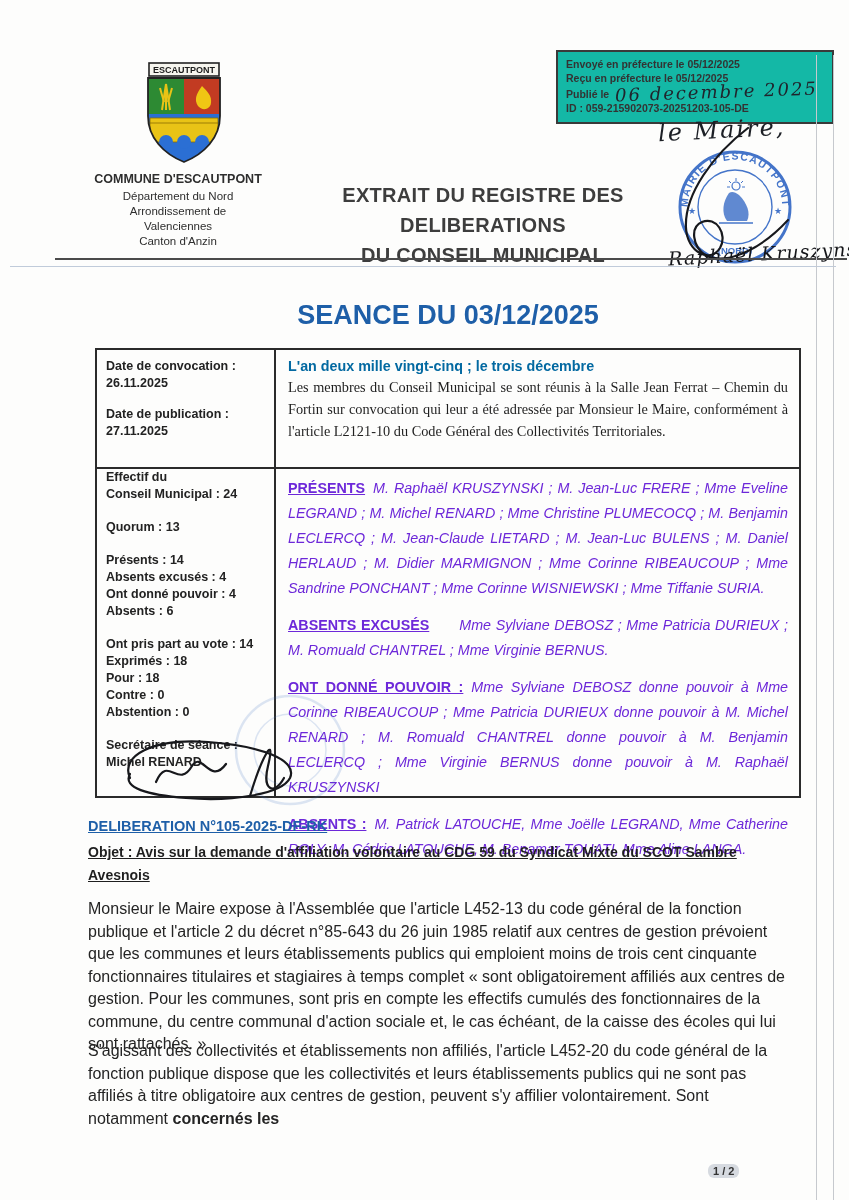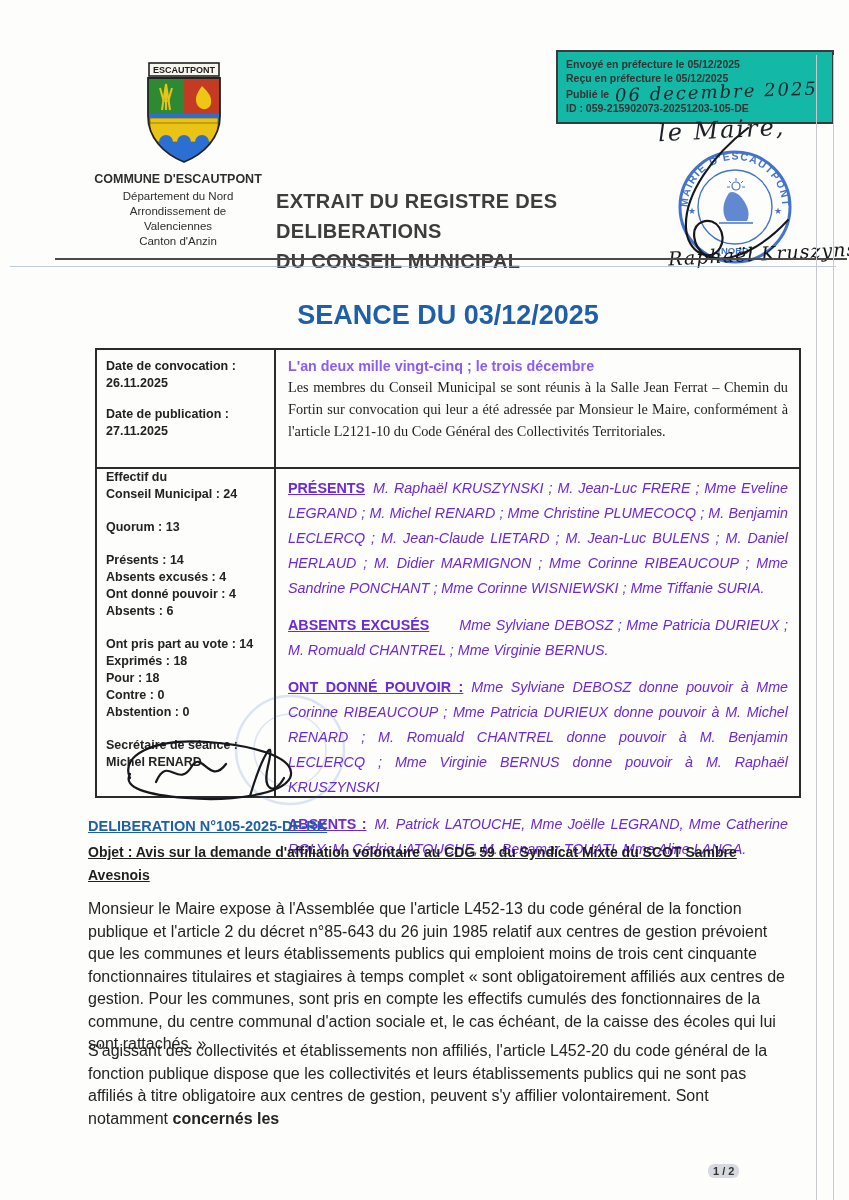--- a/index.html
+++ b/index.html
@@ -17,37 +17,37 @@
   .stamp-svg{position:absolute;left:676px;top:148px;width:118px;height:118px;opacity:.88;}
   .sig-loop{position:absolute;left:662px;top:124px;width:130px;height:152px;}
   .mayor-sig{position:absolute;left:668px;top:242px;font-size:19px;color:#15161a;transform:rotate(-3deg);
              white-space:nowrap;letter-spacing:1px;}
   
   .arms{position:absolute;left:142px;top:62px;width:84px;height:102px;}
   .commune{position:absolute;left:82px;top:172px;width:192px;text-align:center;color:#2e2e2e;}
   .commune .name{font-weight:bold;font-size:12.5px;margin-bottom:3px;}
   .commune .line{font-size:11.5px;line-height:15px;}
   
-  .extract-title{position:absolute;left:276px;top:186px;width:414px;text-align:left;
+  .extract-title{position:absolute;left:276px;top:180px;width:414px;text-align:center;
                  font-size:20px;font-weight:bold;color:#3d3d3d;line-height:30px;letter-spacing:.3px;}
   .scanline-dark{position:absolute;left:55px;top:258px;width:792px;height:2px;background:#4b4b4b;}
   .scanline-blue{position:absolute;left:10px;top:266px;width:826px;height:1px;background:#9fb0c8;opacity:.65;}
   .edge-line{position:absolute;top:55px;bottom:0;width:1px;background:#c6c9ce;}
   .seance{position:absolute;left:95px;top:300px;width:706px;text-align:center;
           font-size:27px;font-weight:bold;color:#1e5fa8;}
   
   .info-table{position:absolute;left:95px;top:348px;width:706px;height:450px;border:2px solid #2b2b2b;box-sizing:border-box;}
   .col-div{position:absolute;left:177px;top:0;bottom:0;width:2px;background:#2b2b2b;}
   .row-div{position:absolute;left:0;top:117px;width:100%;height:2px;background:#2b2b2b;}
   .cell{position:absolute;box-sizing:border-box;}
   .cell-conv{left:0;top:0;width:153px;height:117px;padding:8px 6px 0 9px;}
   .stat-line{font-weight:bold;font-size:12.5px;line-height:17px;color:#222;}
   .mt14{margin-top:14px;} .mt16{margin-top:16px;}
   .cell-opening{left:179px;top:0;width:525px;height:117px;padding:6px 13px 0 12px;}
-  .bold-line{font-weight:bold;font-size:14.3px;line-height:21px;color:#8b5cf6;}
+  .bold-line{font-weight:bold;font-size:14.3px;line-height:21px;color:#0369a1;}
   .just{font-size:14.3px;line-height:21.8px;text-align:justify;color:#1f1f1f;font-family:Liberation Serif, serif;}
   .cell-stats{left:0;top:109px;width:177px;height:404px;padding:10px 12px 0 9px;}
   .cell-sections{left:179px;top:119px;width:525px;height:329px;padding:5px 13px 0 12px;}
   .sec{margin:0 0 12px;font-size:14.3px;line-height:25px;text-align:justify;font-style:italic;color:#6d28d9;}
   .sec-label{font-style:normal;font-weight:bold;text-decoration:underline;margin-right:8px;}
   .gap-wide{margin-right:30px;}
   .renard-sig{position:absolute;left:112px;top:726px;width:200px;height:82px;}
   .faint-stamp{position:absolute;left:232px;top:692px;width:116px;height:116px;opacity:.17;}
   
   .delib-num{position:absolute;left:88px;top:818px;font-size:14.5px;font-weight:bold;color:#1e5fa8;text-decoration:underline;}

